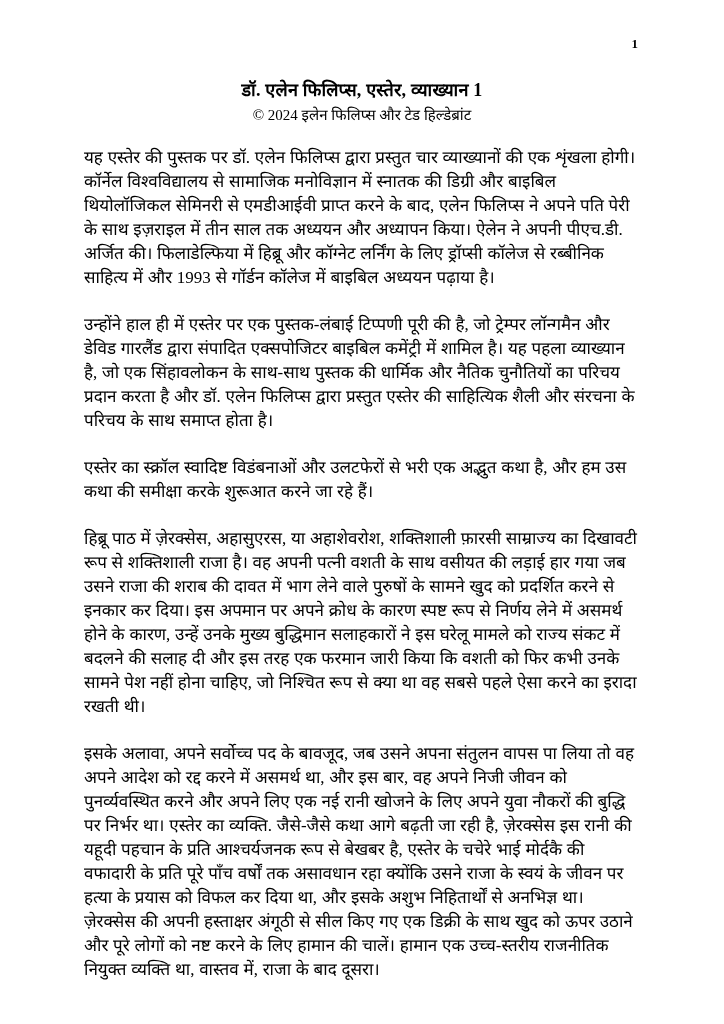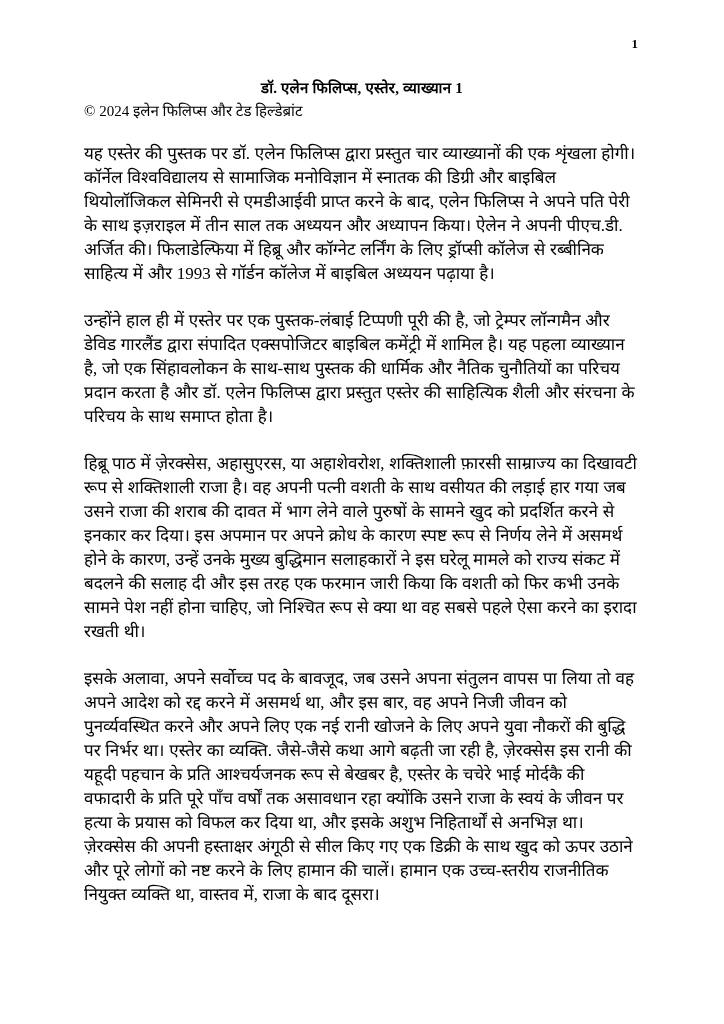--- a/index.html
+++ b/index.html
@@ -23,25 +23,26 @@
     font-size: 13px;
     font-weight: bold;
     color: #000000;
   }
   .content {
     padding: 80px 84px 0 84px;
   }
   .doc-title {
     text-align: center;
     font-weight: bold;
-    font-size: 15px;
+    font-size: 18px;
     line-height: 1.15;
     letter-spacing: 0.2px;
   }
   .doc-copyright {
+    text-align: center;
     font-size: 15px;
     margin-top: 3px;
     margin-bottom: 22px;
   }
   .doc-paragraph {
     font-size: 17px;
     line-height: 24px;
     text-align: left;
     margin-bottom: 23px;
     word-spacing: 0.5px;
@@ -55,17 +56,18 @@
 
   <div class="content">
     <header>
       <h1 class="doc-title">डॉ. एलेन फिलिप्स, एस्तेर, व्याख्यान 1</h1>
       <div class="doc-copyright">© 2024 इलेन फिलिप्स और टेड हिल्डेब्रांट</div>
     </header>
 
     <main>
       <p class="doc-paragraph">यह एस्तेर की पुस्तक पर डॉ. एलेन फिलिप्स द्वारा प्रस्तुत चार व्याख्यानों की एक शृंखला होगी। कॉर्नेल विश्वविद्यालय से सामाजिक मनोविज्ञान में स्नातक की डिग्री और बाइबिल थियोलॉजिकल सेमिनरी से एमडीआईवी प्राप्त करने के बाद, एलेन फिलिप्स ने अपने पति पेरी के साथ इज़राइल में तीन साल तक अध्ययन और अध्यापन किया। ऐलेन ने अपनी पीएच.डी. अर्जित की। फिलाडेल्फिया में हिब्रू और कॉग्नेट लर्निंग के लिए ड्रॉप्सी कॉलेज से रब्बीनिक साहित्य में और 1993 से गॉर्डन कॉलेज में बाइबिल अध्ययन पढ़ाया है।</p>
       <p class="doc-paragraph">उन्होंने हाल ही में एस्तेर पर एक पुस्तक-लंबाई टिप्पणी पूरी की है, जो ट्रेम्पर लॉन्गमैन और डेविड गारलैंड द्वारा संपादित एक्सपोजिटर बाइबिल कमेंट्री में शामिल है। यह पहला व्याख्यान है, जो एक सिंहावलोकन के साथ-साथ पुस्तक की धार्मिक और नैतिक चुनौतियों का परिचय प्रदान करता है और डॉ. एलेन फिलिप्स द्वारा प्रस्तुत एस्तेर की साहित्यिक शैली और संरचना के परिचय के साथ समाप्त होता है।</p>
+      <p class="doc-paragraph">एस्तेर का स्क्रॉल स्वादिष्ट विडंबनाओं और उलटफेरों से भरी एक अद्भुत कथा है, और हम उस कथा की समीक्षा करके शुरूआत करने जा रहे हैं।</p>
       <p class="doc-paragraph">हिब्रू पाठ में ज़ेरक्सेस, अहासुएरस, या अहाशेवरोश, शक्तिशाली फ़ारसी साम्राज्य का दिखावटी रूप से शक्तिशाली राजा है। वह अपनी पत्नी वशती के साथ वसीयत की लड़ाई हार गया जब उसने राजा की शराब की दावत में भाग लेने वाले पुरुषों के सामने खुद को प्रदर्शित करने से इनकार कर दिया। इस अपमान पर अपने क्रोध के कारण स्पष्ट रूप से निर्णय लेने में असमर्थ होने के कारण, उन्हें उनके मुख्य बुद्धिमान सलाहकारों ने इस घरेलू मामले को राज्य संकट में बदलने की सलाह दी और इस तरह एक फरमान जारी किया कि वशती को फिर कभी उनके सामने पेश नहीं होना चाहिए, जो निश्चित रूप से क्या था वह सबसे पहले ऐसा करने का इरादा रखती थी।</p>
       <p class="doc-paragraph">इसके अलावा, अपने सर्वोच्च पद के बावजूद, जब उसने अपना संतुलन वापस पा लिया तो वह अपने आदेश को रद्द करने में असमर्थ था, और इस बार, वह अपने निजी जीवन को पुनर्व्यवस्थित करने और अपने लिए एक नई रानी खोजने के लिए अपने युवा नौकरों की बुद्धि पर निर्भर था। एस्तेर का व्यक्ति. जैसे-जैसे कथा आगे बढ़ती जा रही है, ज़ेरक्सेस इस रानी की यहूदी पहचान के प्रति आश्चर्यजनक रूप से बेखबर है, एस्तेर के चचेरे भाई मोर्दकै की वफादारी के प्रति पूरे पाँच वर्षों तक असावधान रहा क्योंकि उसने राजा के स्वयं के जीवन पर हत्या के प्रयास को विफल कर दिया था, और इसके अशुभ निहितार्थों से अनभिज्ञ था। ज़ेरक्सेस की अपनी हस्ताक्षर अंगूठी से सील किए गए एक डिक्री के साथ खुद को ऊपर उठाने और पूरे लोगों को नष्ट करने के लिए हामान की चालें। हामान एक उच्च-स्तरीय राजनीतिक नियुक्त व्यक्ति था, वास्तव में, राजा के बाद दूसरा।</p>
     </main>
   </div>
 </div>
 
 </body></html>

